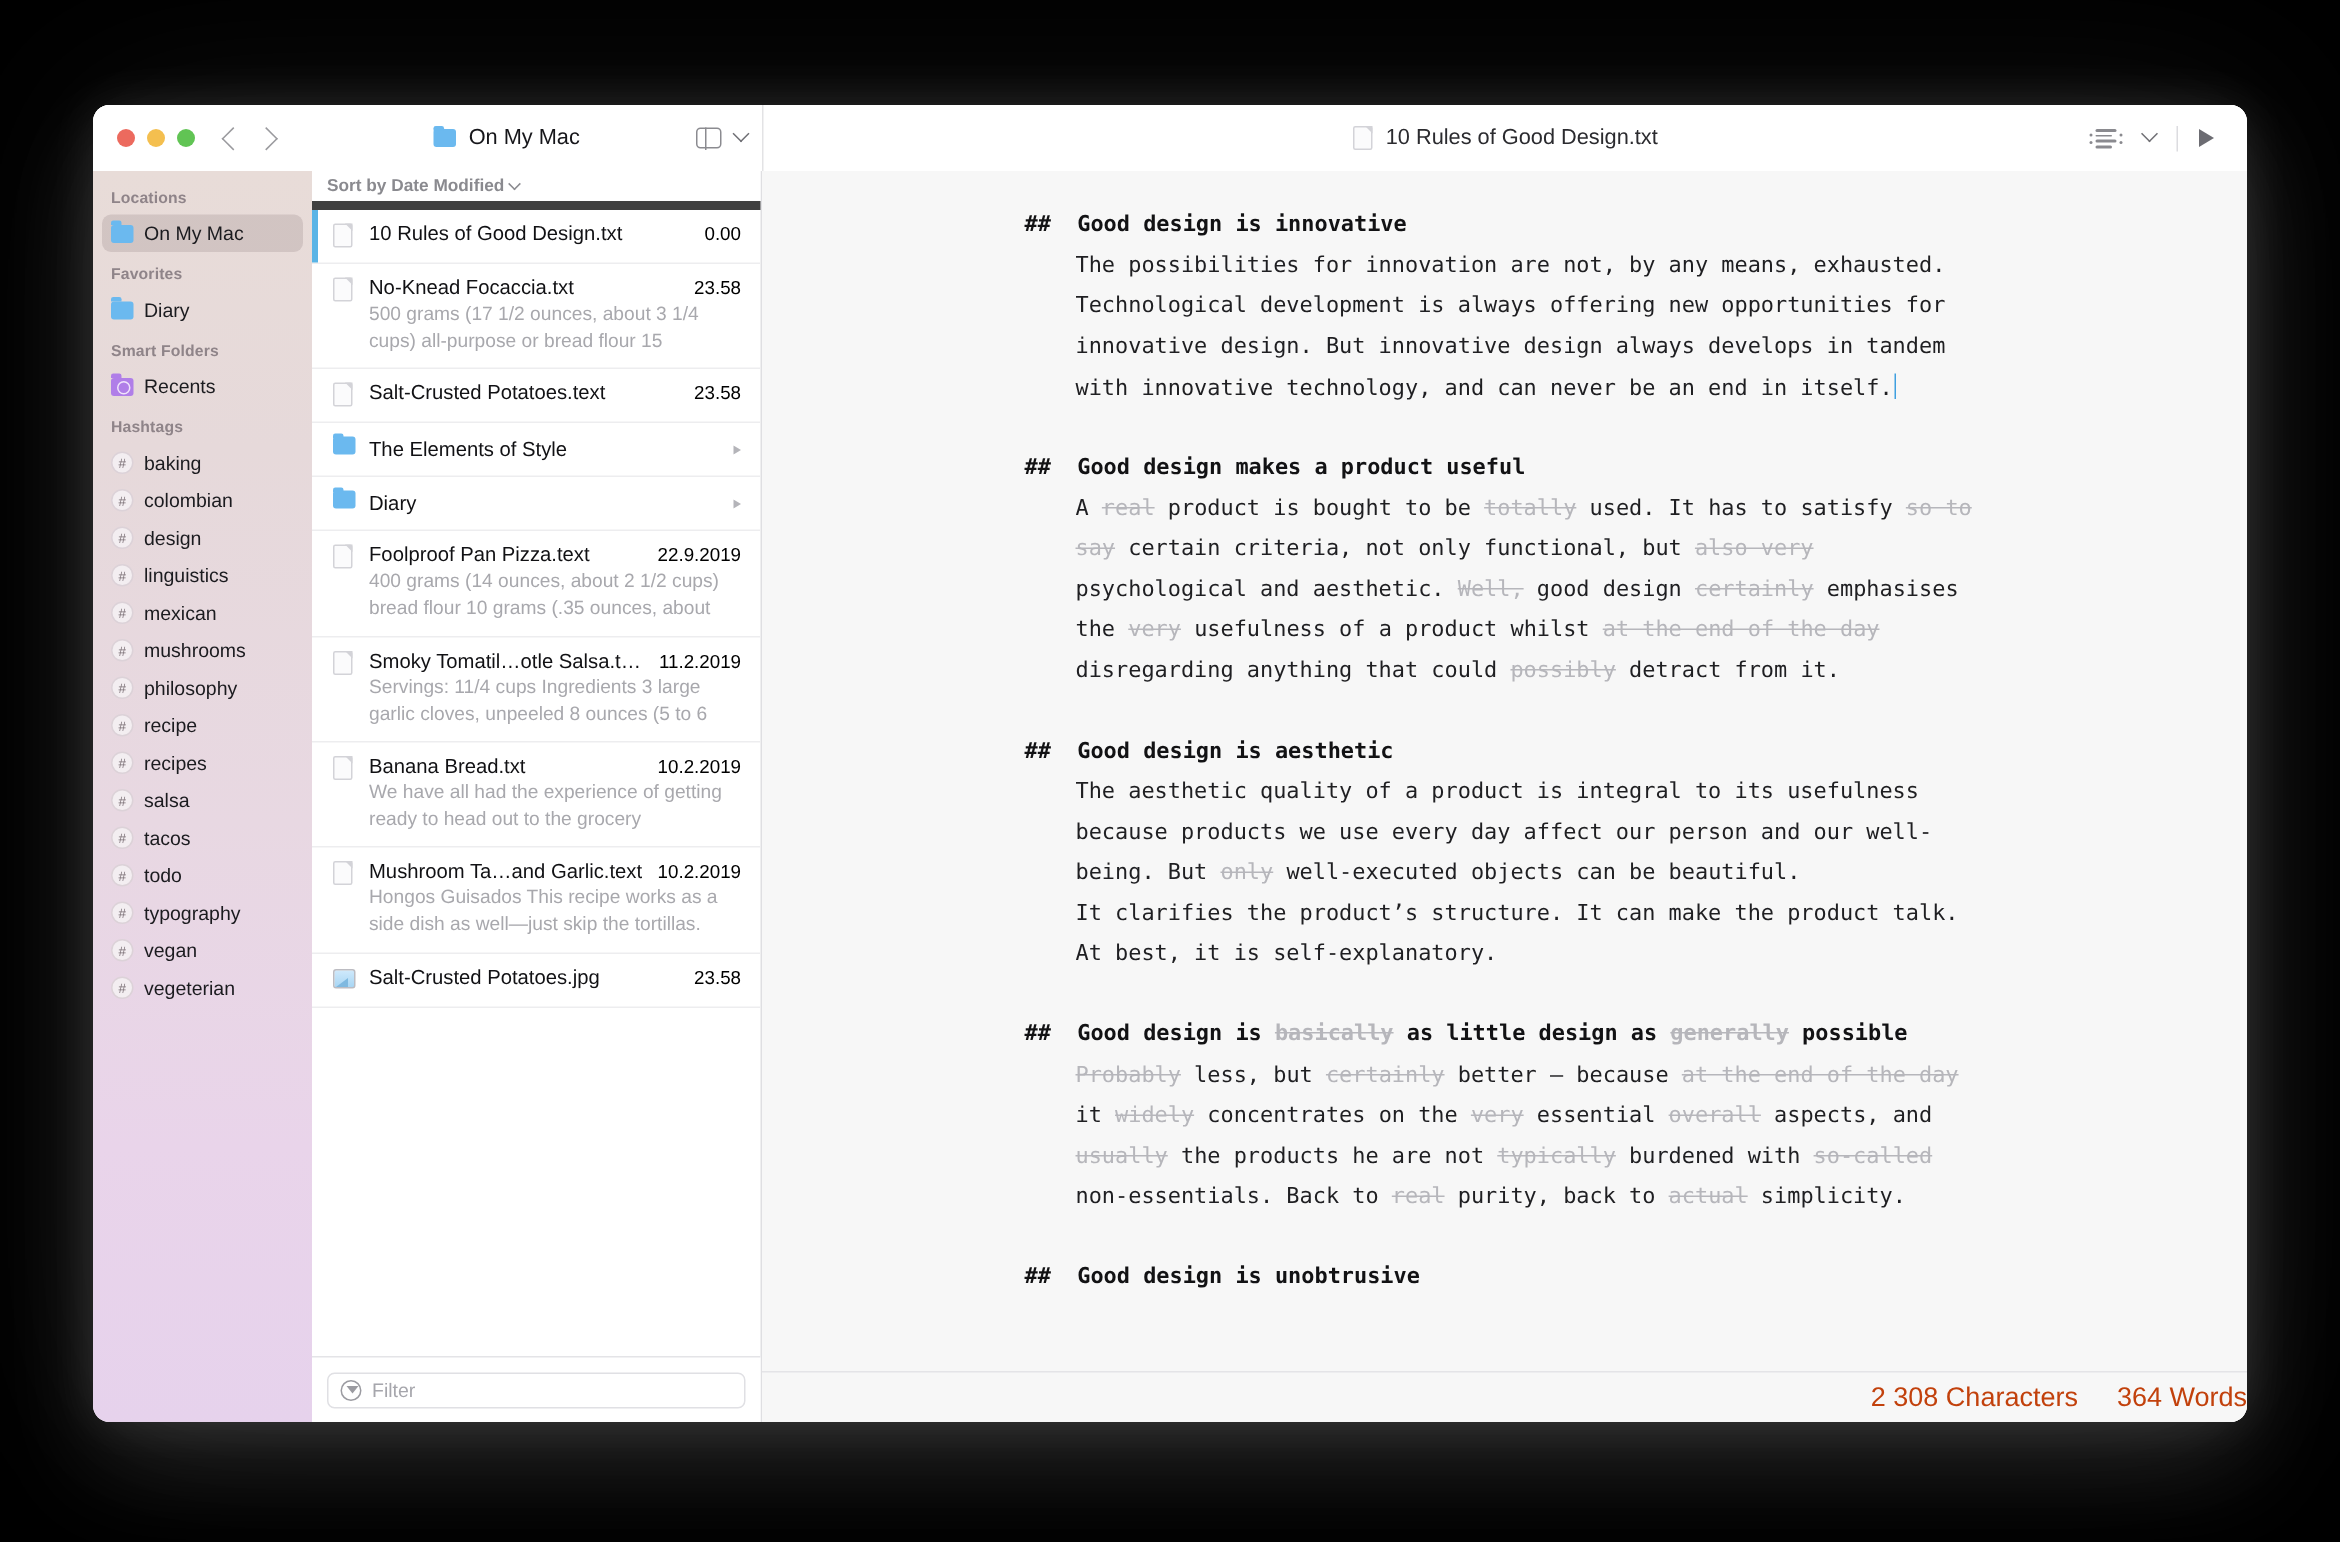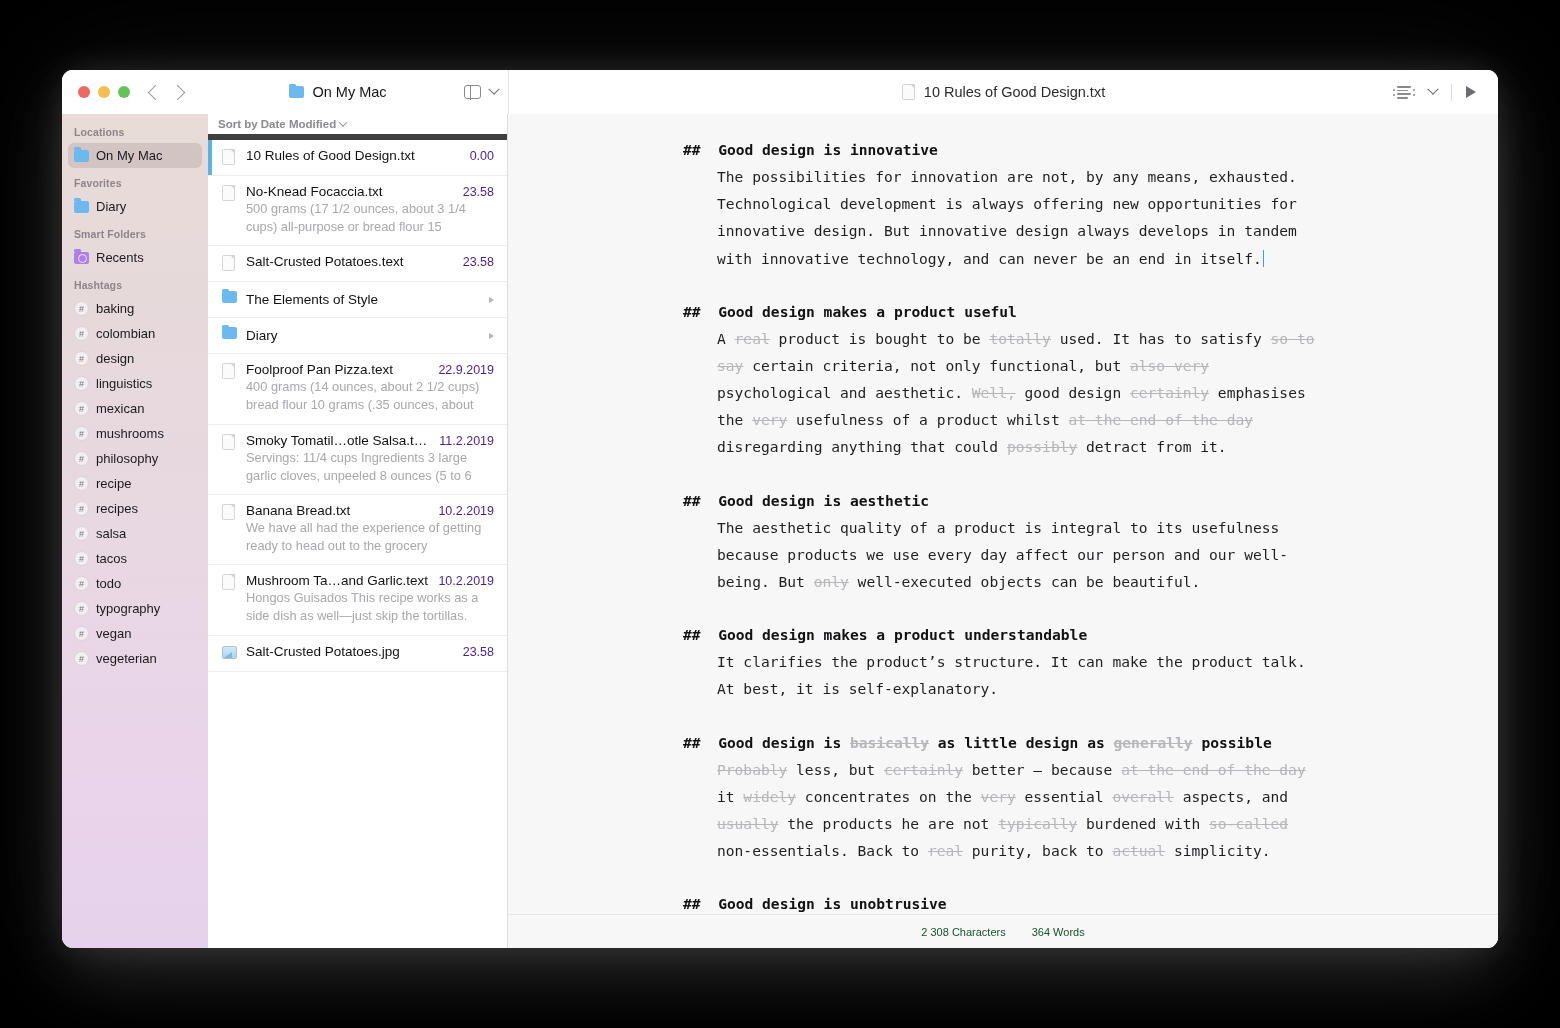--- a/index.html
+++ b/index.html
@@ -267,21 +267,21 @@
   }
   .row.selected::before {
     content:""; position:absolute; left:0; top:0; bottom:0;
     width: 3.5px; background: #5ab4e6;
   }
   .row-head { display: flex; align-items: baseline; gap: 8px; }
   .row-name {
     font-size: 13.5px; color: #111114; flex: 1 1 auto;
     white-space: nowrap; overflow: hidden; text-overflow: ellipsis;
   }
-  .row-date { font-size: 12.5px; color: #4c1d95; flex: 0 0 auto; }
+  .row-date { font-size: 12.5px; color: #000000; flex: 0 0 auto; }
   .row-prev {
     font-size: 12.8px; color: #a8a8ad; line-height: 1.42; margin-top: 1px;
   }
 
   .doc-ic {
     position: absolute; left: 14px; top: 9px;
     width: 13px; height: 16px;
     background: #fbfbfc;
     border: 1px solid #d3d3d8;
     border-radius: 1.5px;
@@ -387,23 +387,23 @@
     width: 1.6px; height: 17px;
     background: #3f9fe0;
     vertical-align: -3px;
     margin-left: 1px;
   }
 
   #statusbar {
     height: 34px; flex: 0 0 34px;
     border-top: 1px solid #e4e4e7;
     background: #f7f7f7;
-    display: flex; align-items: center; justify-content: center;
+    display: flex; align-items: center; justify-content: flex-end;
     gap: 26px;
-    font-size: 11px; color: #14532d;
+    font-size: 18px; color: #c2410c;
   }
 </style>
 </head>
 <body>
 
 <div id="desktop">
 
   <div id="window">
 
     <div id="titlebar">
@@ -607,32 +607,37 @@
               <div class="row-prev">Hongos Guisados This recipe works as a side dish as well—just skip the tortillas.</div>
             </div>
             <div class="row">
               <span class="img-ic"></span>
               <div class="row-head">
                 <span class="row-name">Salt-Crusted Potatoes.jpg</span>
                 <span class="row-date">23.58</span>
               </div>
             </div>
           </div>
+        <div id="filterbar">
+          <div class="filter-field">
+            <span class="funnel-ic"></span>
+            <span class="filter-ph">Filter</span>
+          </div>
+        </div>
       </div>
 
       <div id="editorpane">
         <div id="editor">
           <div class="doc" id="doc-host">
               <div class="h2"><span class="hashes">##</span>&nbsp;&nbsp;<span>Good design is innovative</span></div>
               <div class="para"><span>The possibilities for innovation are not, by any means, exhausted. Technological development is always offering new opportunities for innovative design. But innovative design always develops in tandem with innovative technology, and can never be an end in itself.</span><span class="caret"></span></div>
               <div class="h2"><span class="hashes">##</span>&nbsp;&nbsp;<span>Good design makes a product useful</span></div>
               <div class="para"><span>A </span><span class="s">real</span><span> product is bought to be </span><span class="s">totally</span><span> used. It has to satisfy </span><span class="s">so to say</span><span> certain criteria, not only functional, but </span><span class="s">also very</span><span> psychological and aesthetic. </span><span class="s">Well,</span><span> good design </span><span class="s">certainly</span><span> emphasises the </span><span class="s">very</span><span> usefulness of a product whilst </span><span class="s">at the end of the day</span><span> disregarding anything that could </span><span class="s">possibly</span><span> detract from it.</span></div>
               <div class="h2"><span class="hashes">##</span>&nbsp;&nbsp;<span>Good design is aesthetic</span></div>
               <div class="para"><span>The aesthetic quality of a product is integral to its usefulness because products we use every day affect our person and our well-being. But </span><span class="s">only</span><span> well-executed objects can be beautiful.</span></div>
-              <div class="h2"><span class="hashes">##</span>&nbsp;&nbsp;<span>Good design makes a product understandable</span></div>
               <div class="para"><span>It clarifies the product’s structure. It can make the product talk. At best, it is self-explanatory.</span></div>
               <div class="h2"><span class="hashes">##</span>&nbsp;&nbsp;<span>Good design is </span><span class="s">basically</span><span> as little design as </span><span class="s">generally</span><span> possible</span></div>
               <div class="para"><span class="s">Probably</span><span> less, but </span><span class="s">certainly</span><span> better – because </span><span class="s">at the end of the day</span><span> it </span><span class="s">widely</span><span> concentrates on the </span><span class="s">very</span><span> essential </span><span class="s">overall</span><span> aspects, and </span><span class="s">usually</span><span> the products he are not </span><span class="s">typically</span><span> burdened with </span><span class="s">so-called</span><span> non-essentials. Back to </span><span class="s">real</span><span> purity, back to </span><span class="s">actual</span><span> simplicity.</span></div>
               <div class="h2"><span class="hashes">##</span>&nbsp;&nbsp;<span>Good design is unobtrusive</span></div>
             </div>
         </div>
         <div id="statusbar">
           <span>2 308 Characters</span>
           <span>364 Words</span>
         </div>

